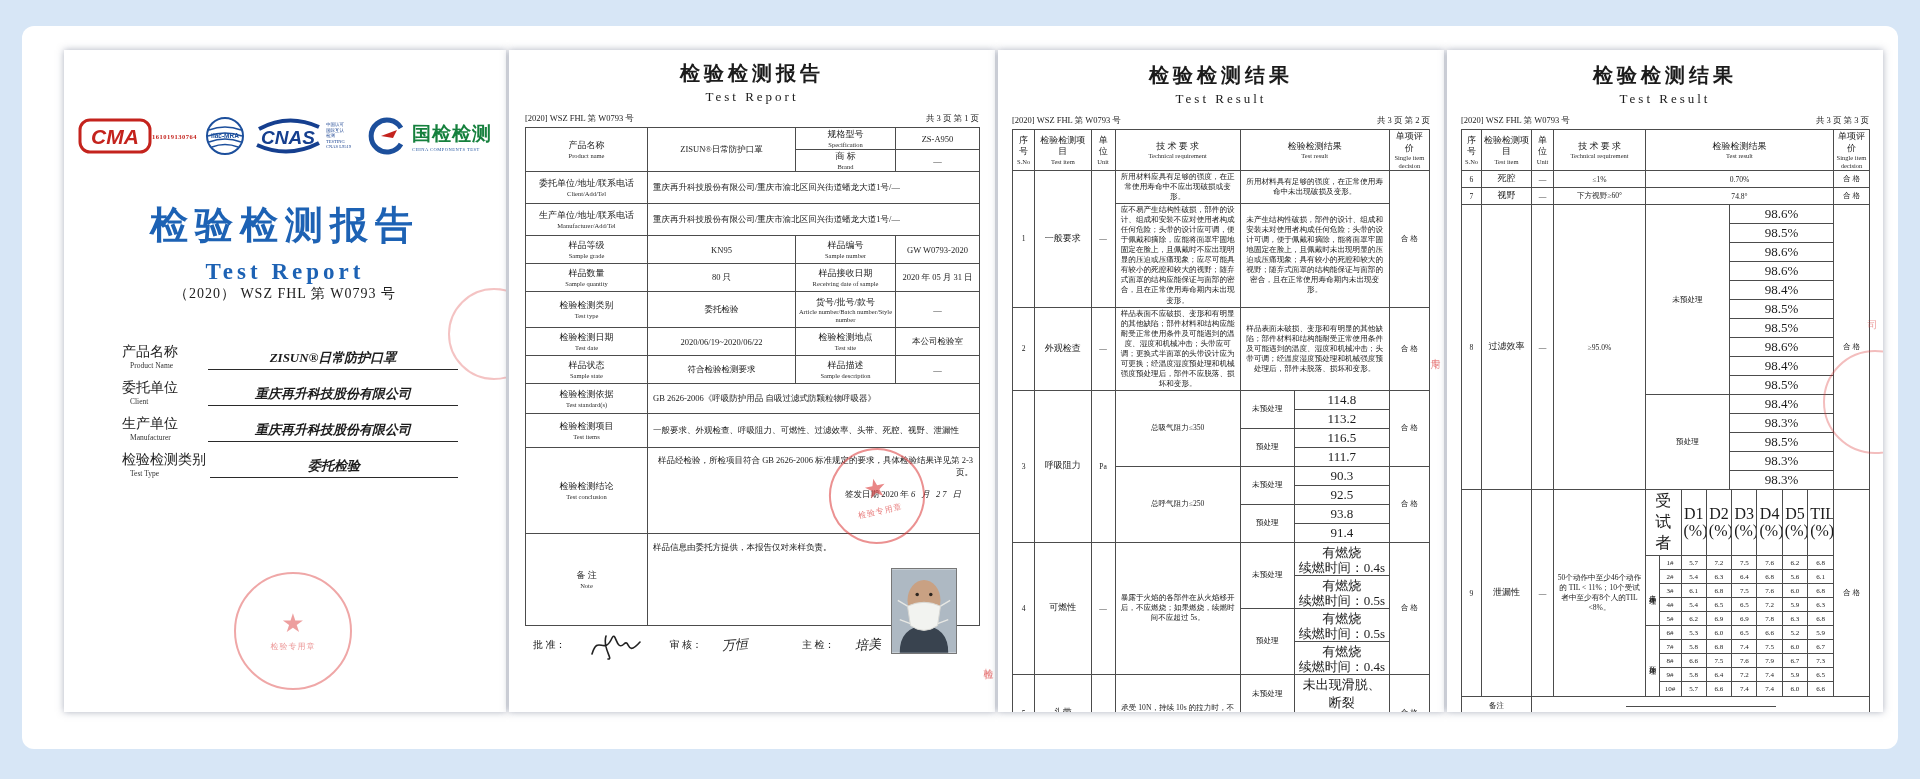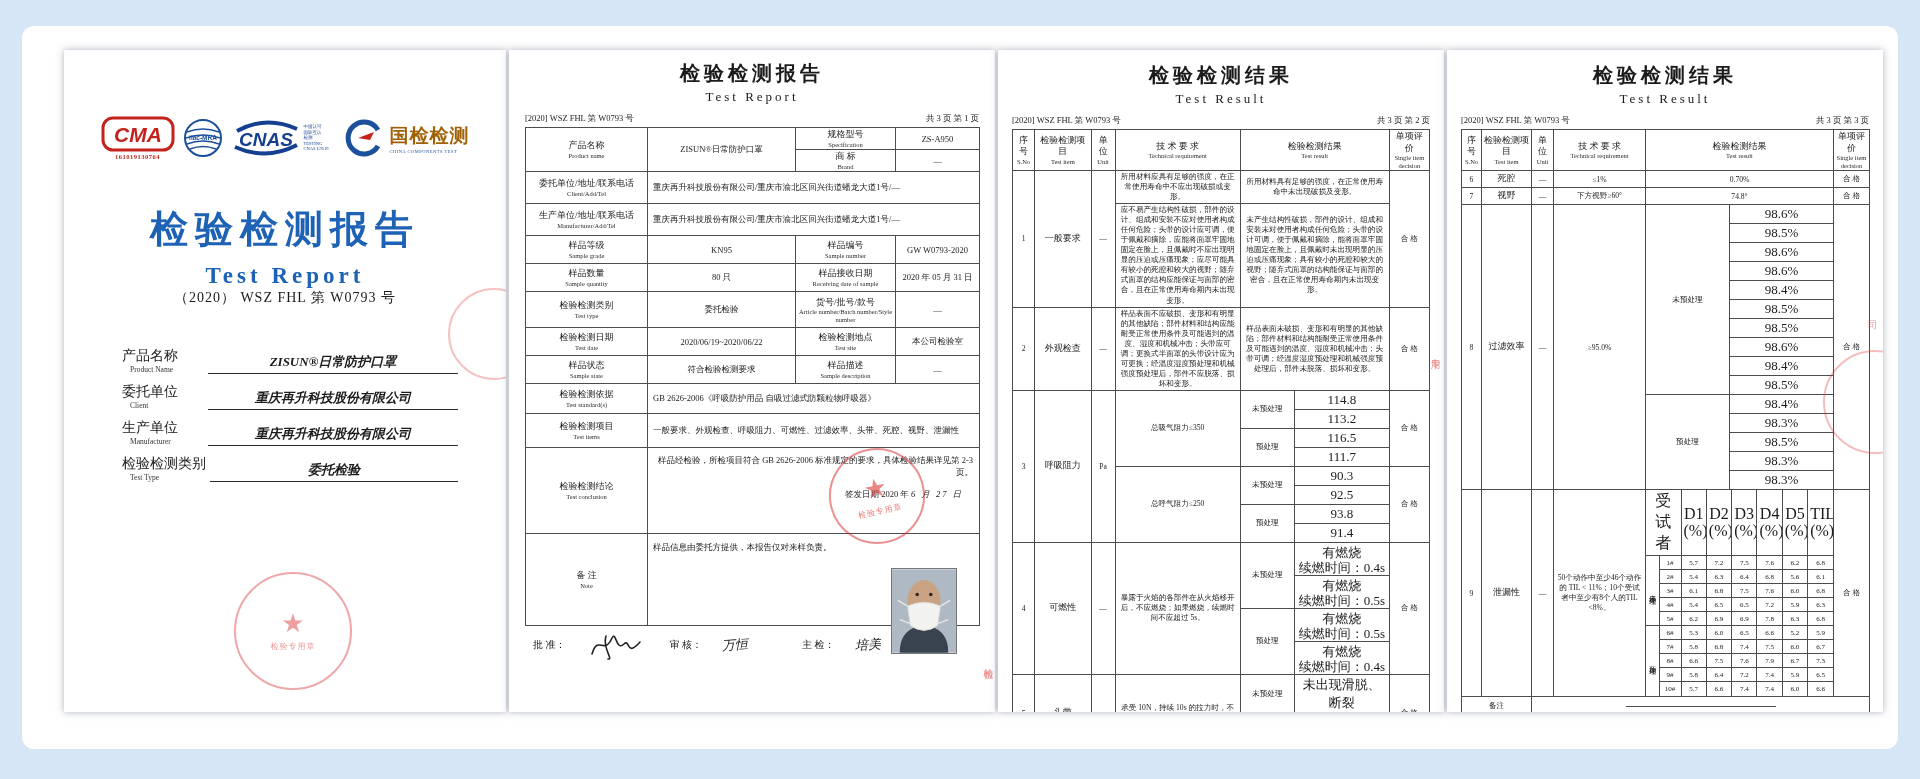--- a/index.html
+++ b/index.html
@@ -18,21 +18,21 @@
 table.doc{border-collapse:collapse;width:100%;table-layout:fixed}
 table.doc td,table.doc th{border:1px solid #4c4c4c;padding:1px 2px;text-align:center;vertical-align:middle;font-weight:normal;overflow:hidden}
 .cn{font-size:9px;line-height:1.3}
 .en{font-size:6.5px;line-height:1.15;color:#2c2c2c}
 .val{font-size:8.5px}
 .just{text-align:left;font-size:7.6px;line-height:1.32;padding:2px 3px;vertical-align:top}
 .small{font-size:7.6px}
 .vt{writing-mode:vertical-rl;text-orientation:upright;font-size:7.5px;letter-spacing:1px;padding:0}
 
 .logo-row{display:flex;align-items:center;justify-content:center;gap:8px;margin-top:66px}
-.logo-block{display:flex;flex-direction:column;align-items:center}
+.logo-block{display:flex;flex-direction:row;align-items:center}
 .cma-num{font-size:6.5px;color:#c4231d;font-weight:bold;letter-spacing:.5px;margin-top:1px}
 .p1-title{font-size:38px;color:#1d62b4;font-weight:bold;letter-spacing:7px;text-align:center;margin-top:44px}
 .p1-sub{font-size:23px;color:#1d62b4;font-weight:bold;letter-spacing:4px;text-align:center;margin-top:8px}
 .p1-no{font-size:14px;text-align:center;letter-spacing:1px}
 .fields{margin:40px 48px 0 58px}
 .f-row{display:flex;align-items:flex-end;margin-bottom:9px}
 .f-lab{min-width:86px;padding-right:4px}
 .f-lab .fcn{font-size:14px}
 .f-lab .fen{font-size:7.5px;color:#333;padding-left:8px}
 .f-line{flex:1;border-bottom:1px solid #2a2a2a;text-align:center;font-size:13px;font-weight:bold;padding-bottom:2px;font-style:italic}
@@ -91,21 +91,21 @@
         <div>TESTING</div>
         <div>CNAS L9519</div>
       </div>
     </div>
     <div style="display:flex;align-items:center;gap:5px;margin-left:8px">
       <svg width="40" height="40" viewBox="0 0 40 40">
         <path d="M34,12 A16 16 0 1 0 34,28" fill="none" stroke="#1c4f9c" stroke-width="5"></path>
         <path d="M14,20 L30,14 L26,22 Z" fill="#c4231d"></path>
       </svg>
       <div>
-        <div style="font-size:19px;font-weight:bold;color:#a16207;letter-spacing:1px">国检检测</div>
+        <div style="font-size:19px;font-weight:bold;color:#15803d;letter-spacing:1px">国检检测</div>
         <div style="font-size:4.5px;color:#1c4f9c;letter-spacing:.5px">CHINA COMPONENTS TEST</div>
       </div>
     </div>
   </div>
 
   <div class="p1-title">检验检测报告</div>
   <div class="p1-sub">Test  Report</div>
   <div class="p1-no">（2020） WSZ FHL 第 W0793 号</div>
 
   <div class="fields">

